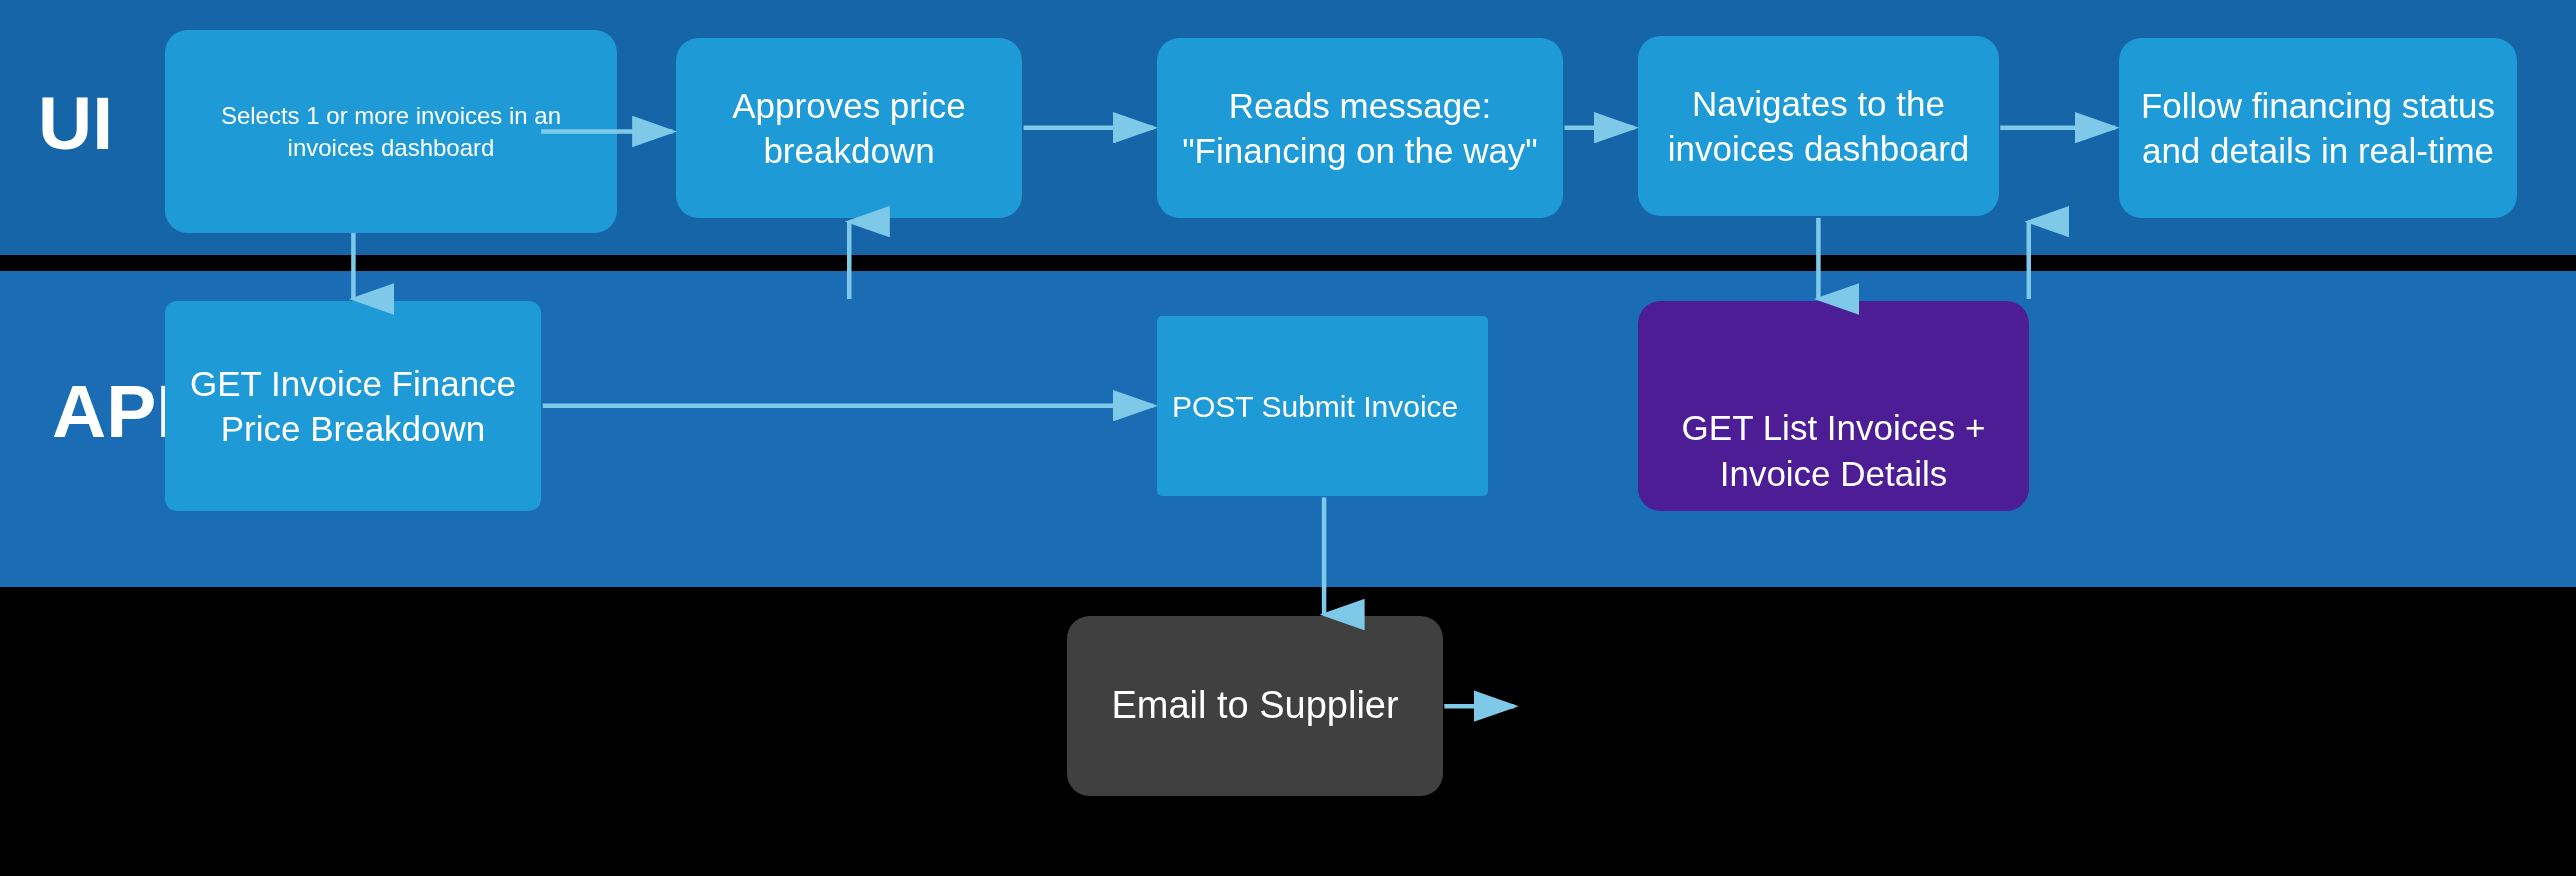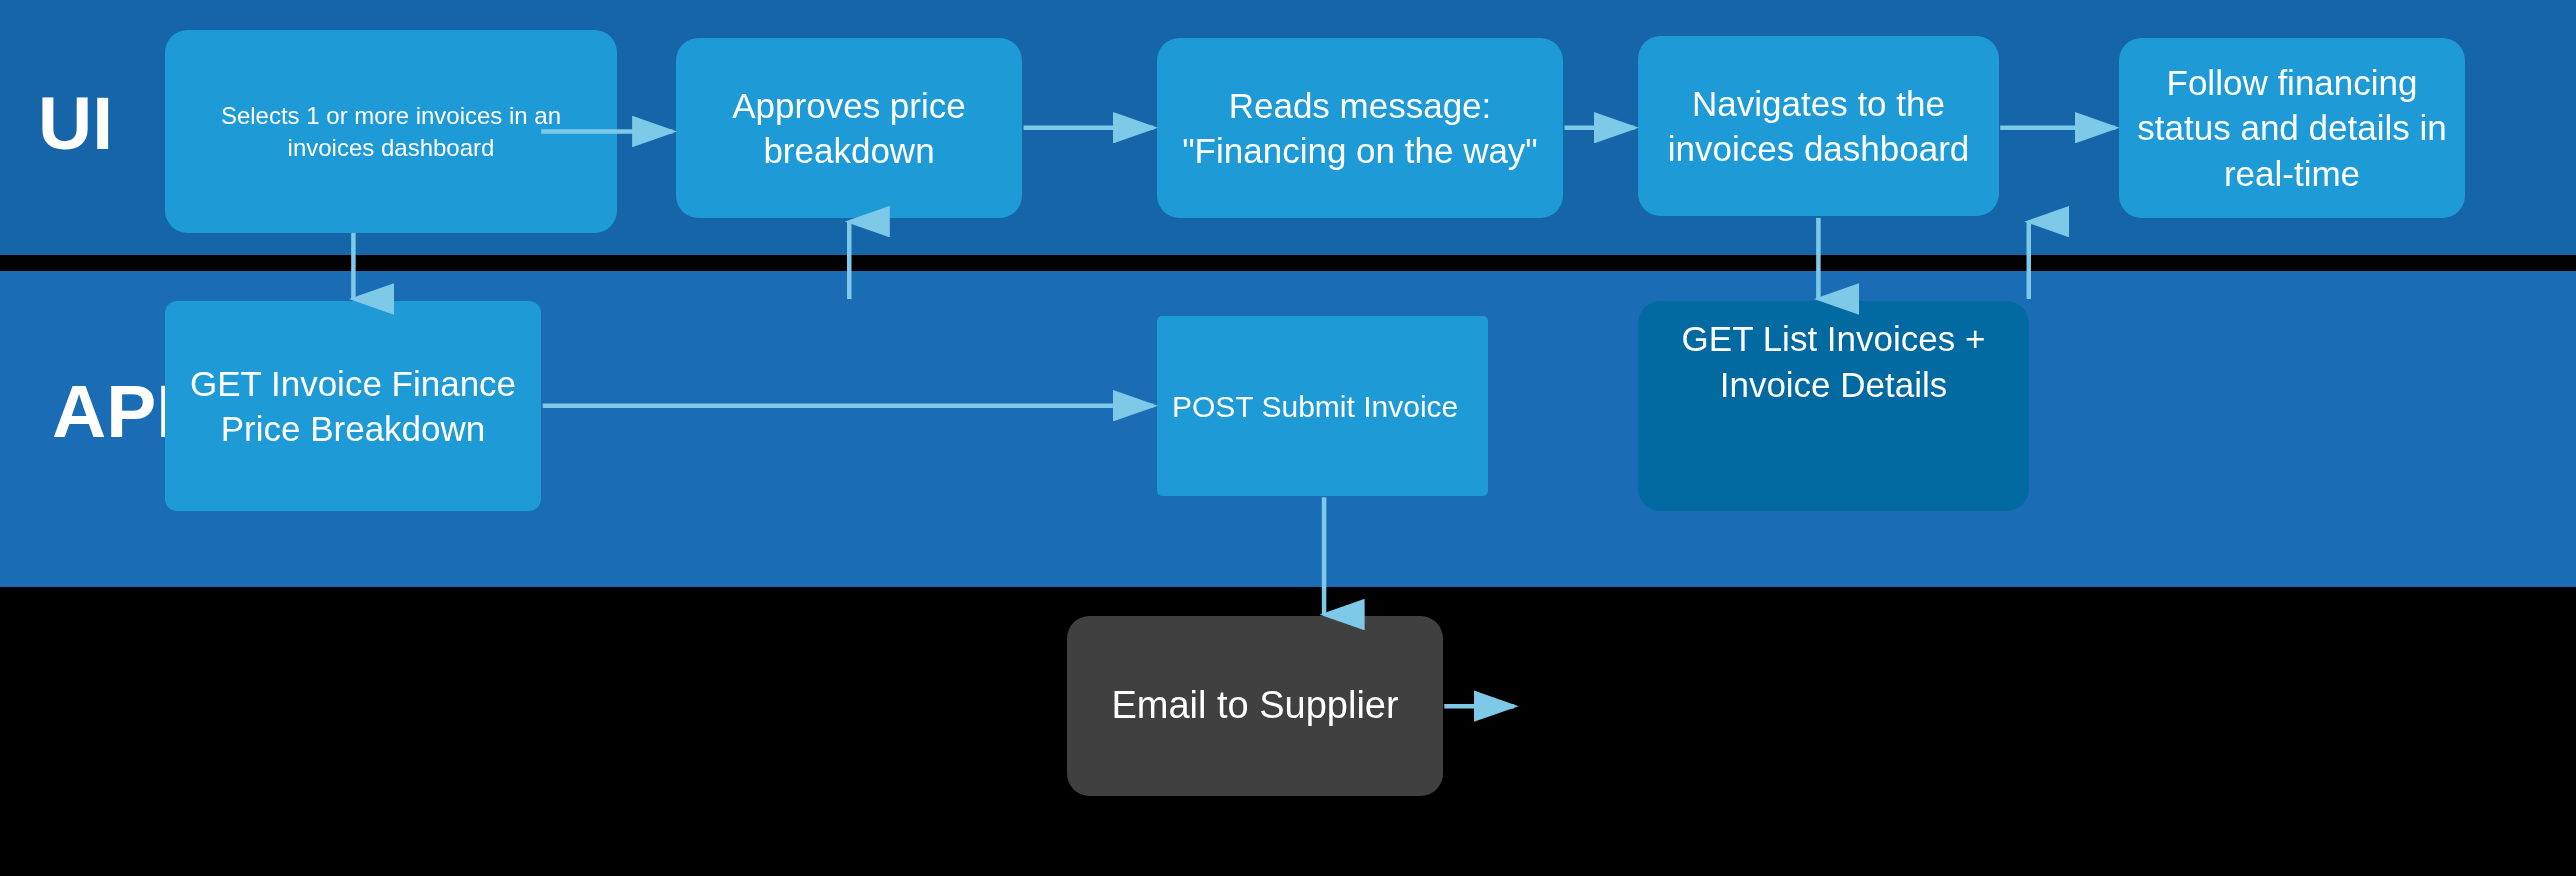--- a/index.html
+++ b/index.html
@@ -133,21 +133,21 @@
       align-items: center;
       justify-content: center;
       padding: 7px;
       line-height: 1.3;
     }
 
     #ui-n5 {
       position: absolute;
       top: 38px;
       left: 2119px;
-      width: 346px;
+      width: 398px;
       height: 180px;
       background: #1e9bd7;
       border-radius: 22.5px;
       color: #fff;
       font-size: 35px;
       font-weight: 500;
       text-align: center;
       display: flex;
       align-items: center;
       justify-content: center;
@@ -193,28 +193,28 @@
       padding: 15px;
       line-height: 1.3;
     }
 
     #api-n3 {
       position: absolute;
       top: 301px;
       left: 1638px;
       width: 391px;
       height: 210px;
-      background: #0369a1;
-      border-radius: 22.5px;
-      color: #fff;
-      font-size: 35px;
-      font-weight: 500;
-      text-align: center;
-      display: flex;
-      align-items: flex-start;
+      background: #4c1d95;
+      border-radius: 22.5px;
+      color: #fff;
+      font-size: 35px;
+      font-weight: 500;
+      text-align: center;
+      display: flex;
+      align-items: flex-end;
       justify-content: center;
       padding: 15px;
       line-height: 1.3;
     }
 
     
     #bot-n1 {
       position: absolute;
       top: 616px;
       left: 1067px;

